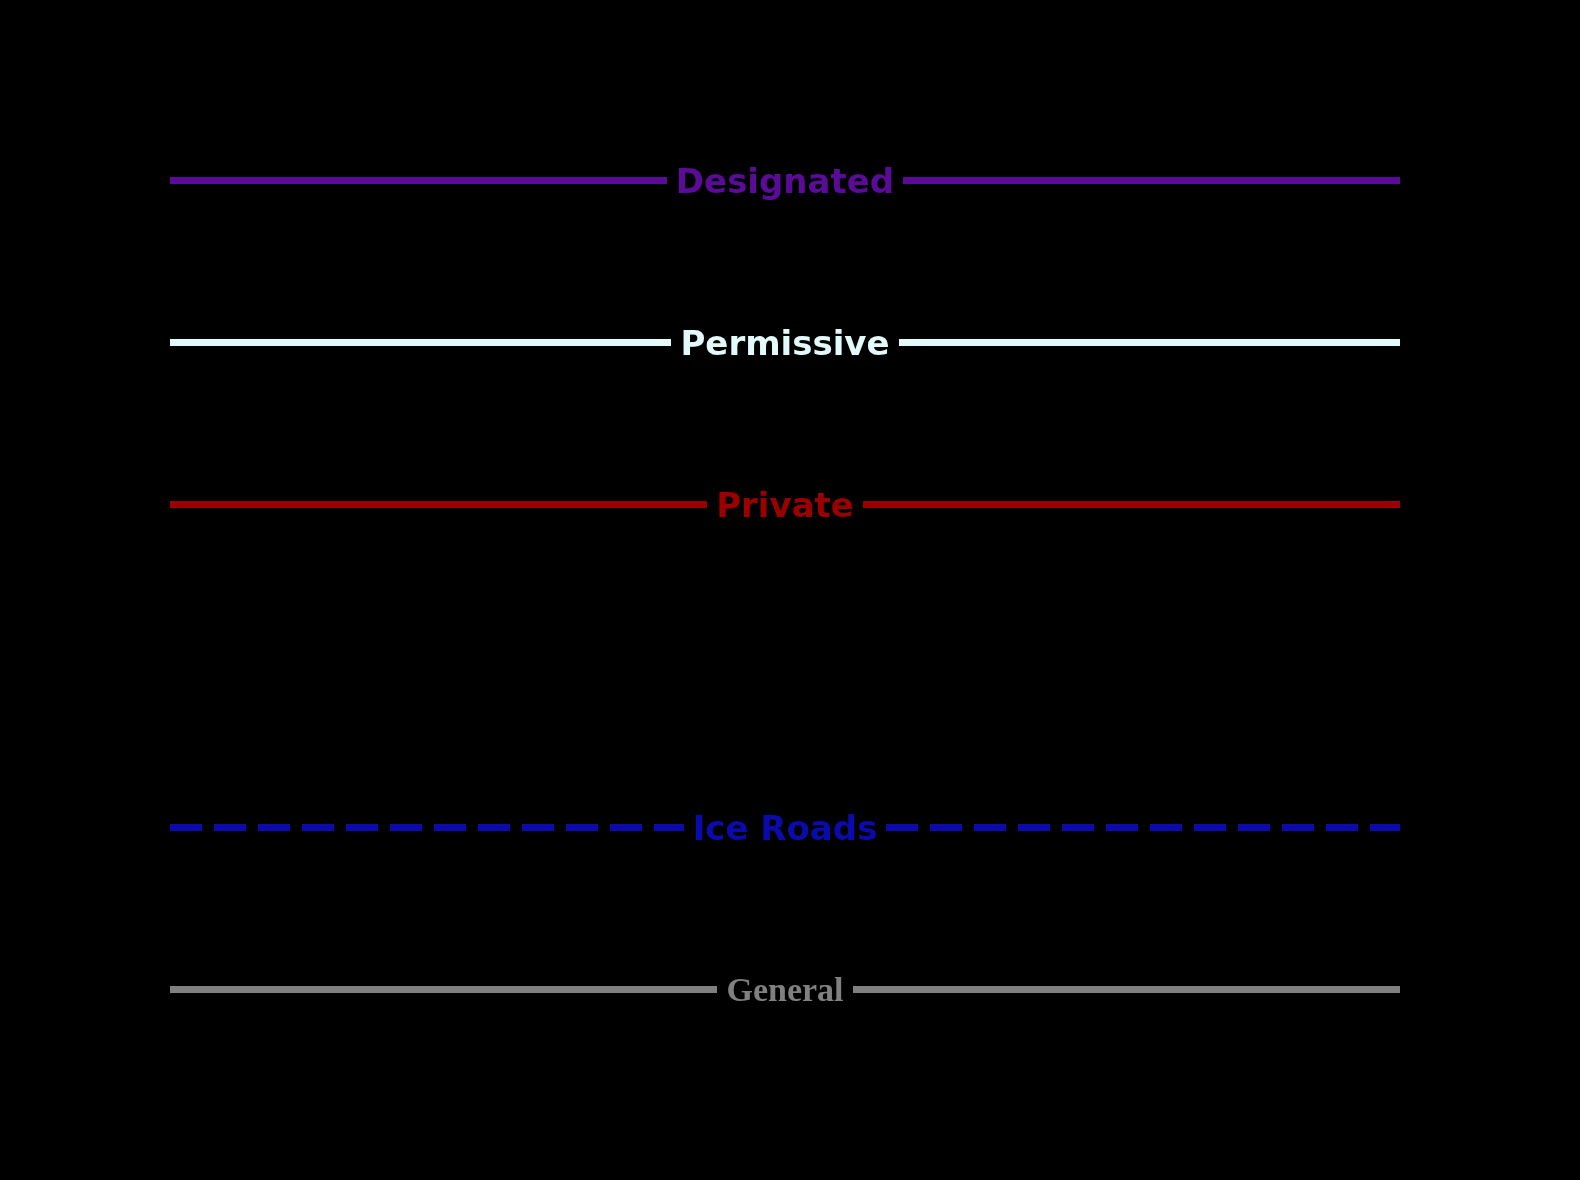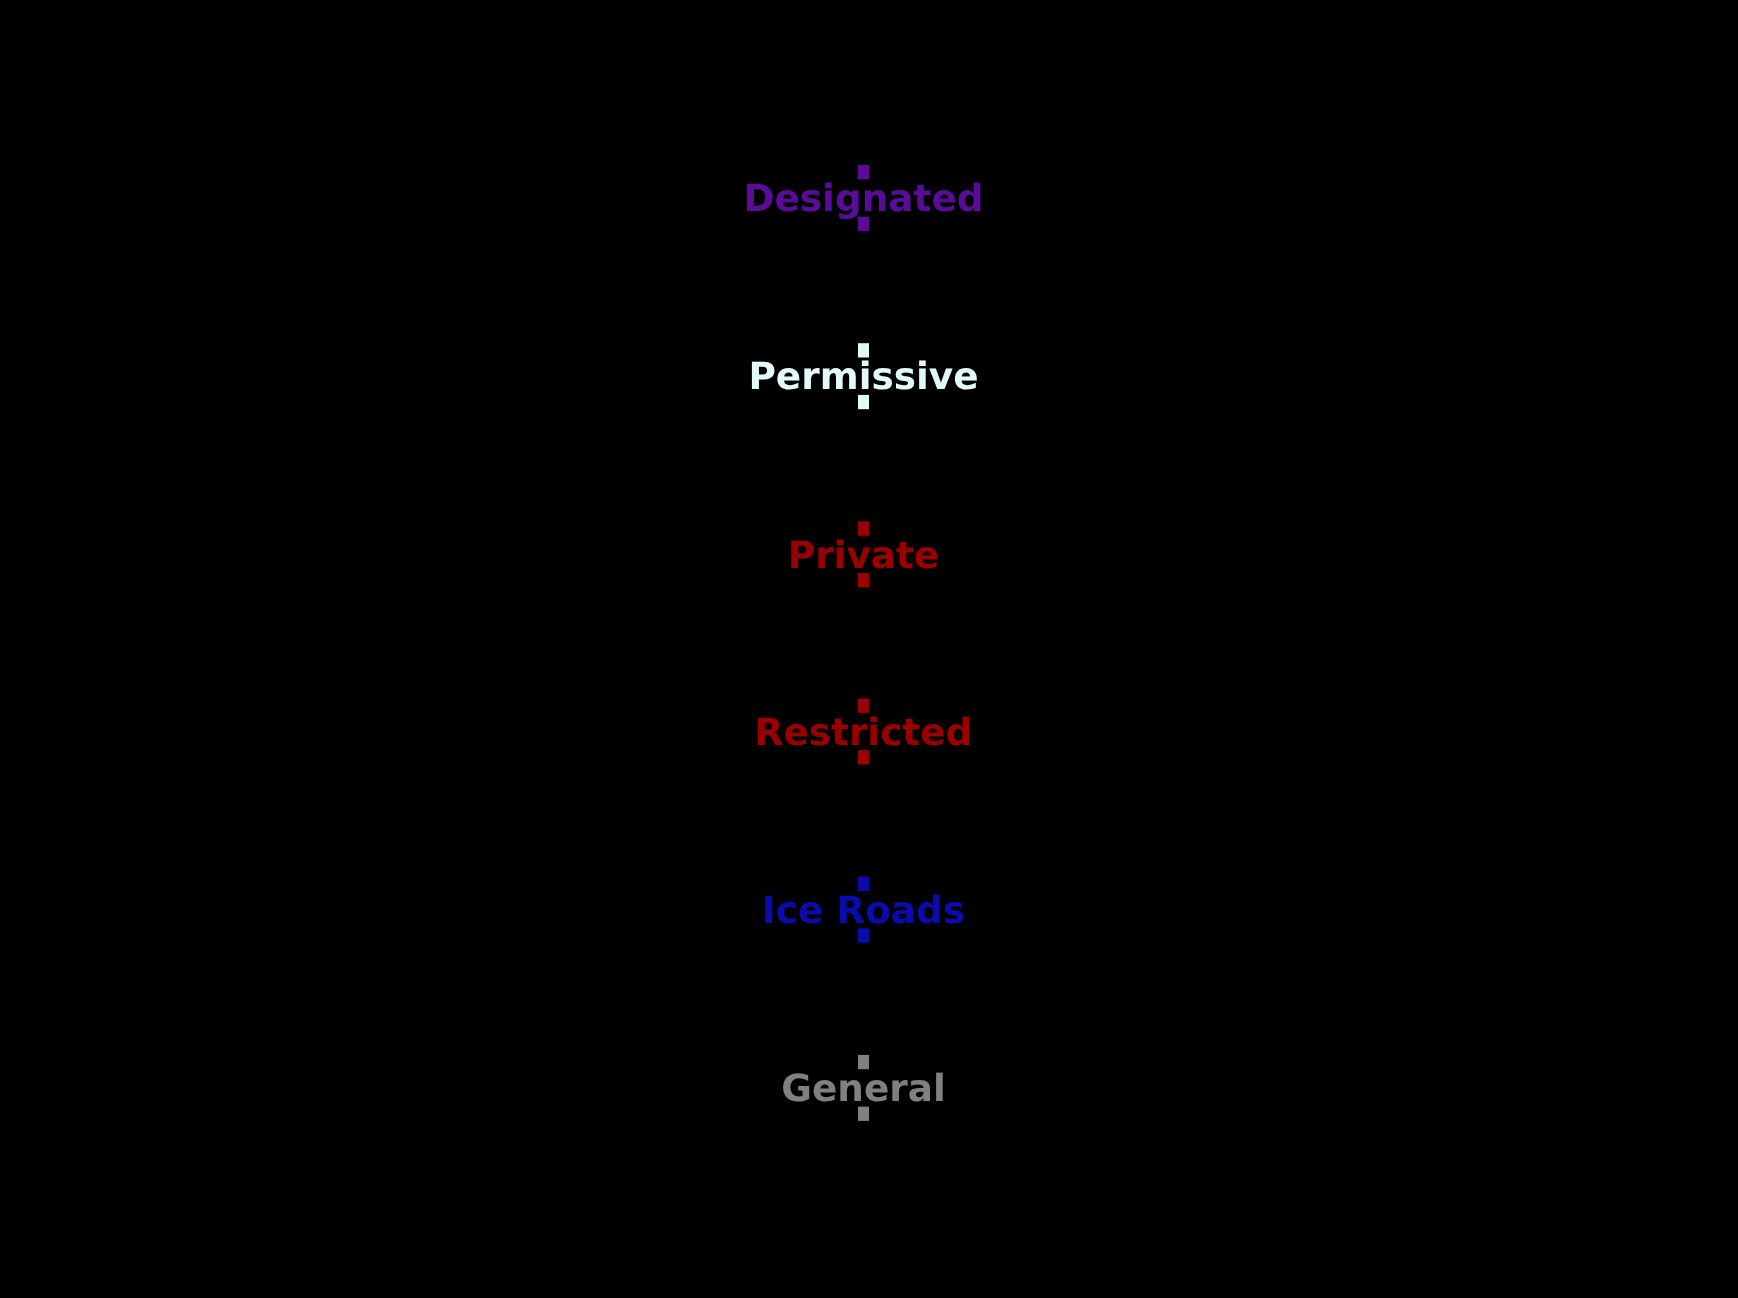--- a/index.html
+++ b/index.html
@@ -24,21 +24,20 @@
   
   .legend-row {
     position: absolute;
     left: 170px;
     width: 1230px;           
     height: 60px;
     display: flex;
     align-items: center;
     justify-content: center;
     transform: translateY(-50%);
-    flex-direction: column;
   }
 
   .rule {
     flex: 1 1 auto;
     height: 7px;
     min-width: 10px;
   }
 
   
   .rule.solid {
@@ -83,31 +82,26 @@
     <span class="legend-label">Private</span>
     <span class="rule solid"></span>
   </div>
 
   <div class="legend-row" style="top:342px; color:#E3FAFA;">
     <span class="rule solid"></span>
     <span class="legend-label">Permissive</span>
     <span class="rule solid"></span>
   </div>
 
-  <div class="legend-row" style="top:665px; color:#9B0000;">
-    <span class="rule dashed"></span>
-    <span class="legend-label">Restricted</span>
-    <span class="rule dashed"></span>
-  </div>
 
   <div class="legend-row" style="top:827px; color:#0B0BAD;text-align:center;">
     <span class="rule dashed"></span>
     <span class="legend-label">Ice Roads</span>
     <span class="rule dashed"></span>
   </div>
 
-  <div class="legend-row" style="top:989px; color:#808080;">
+  <div class="legend-row" style="top:989px; color:#808080;font-family:Liberation Serif, serif;">
     <span class="rule solid"></span>
     <span class="legend-label">General</span>
     <span class="rule solid"></span>
   </div>
 
 </div>
 
 </body></html>

